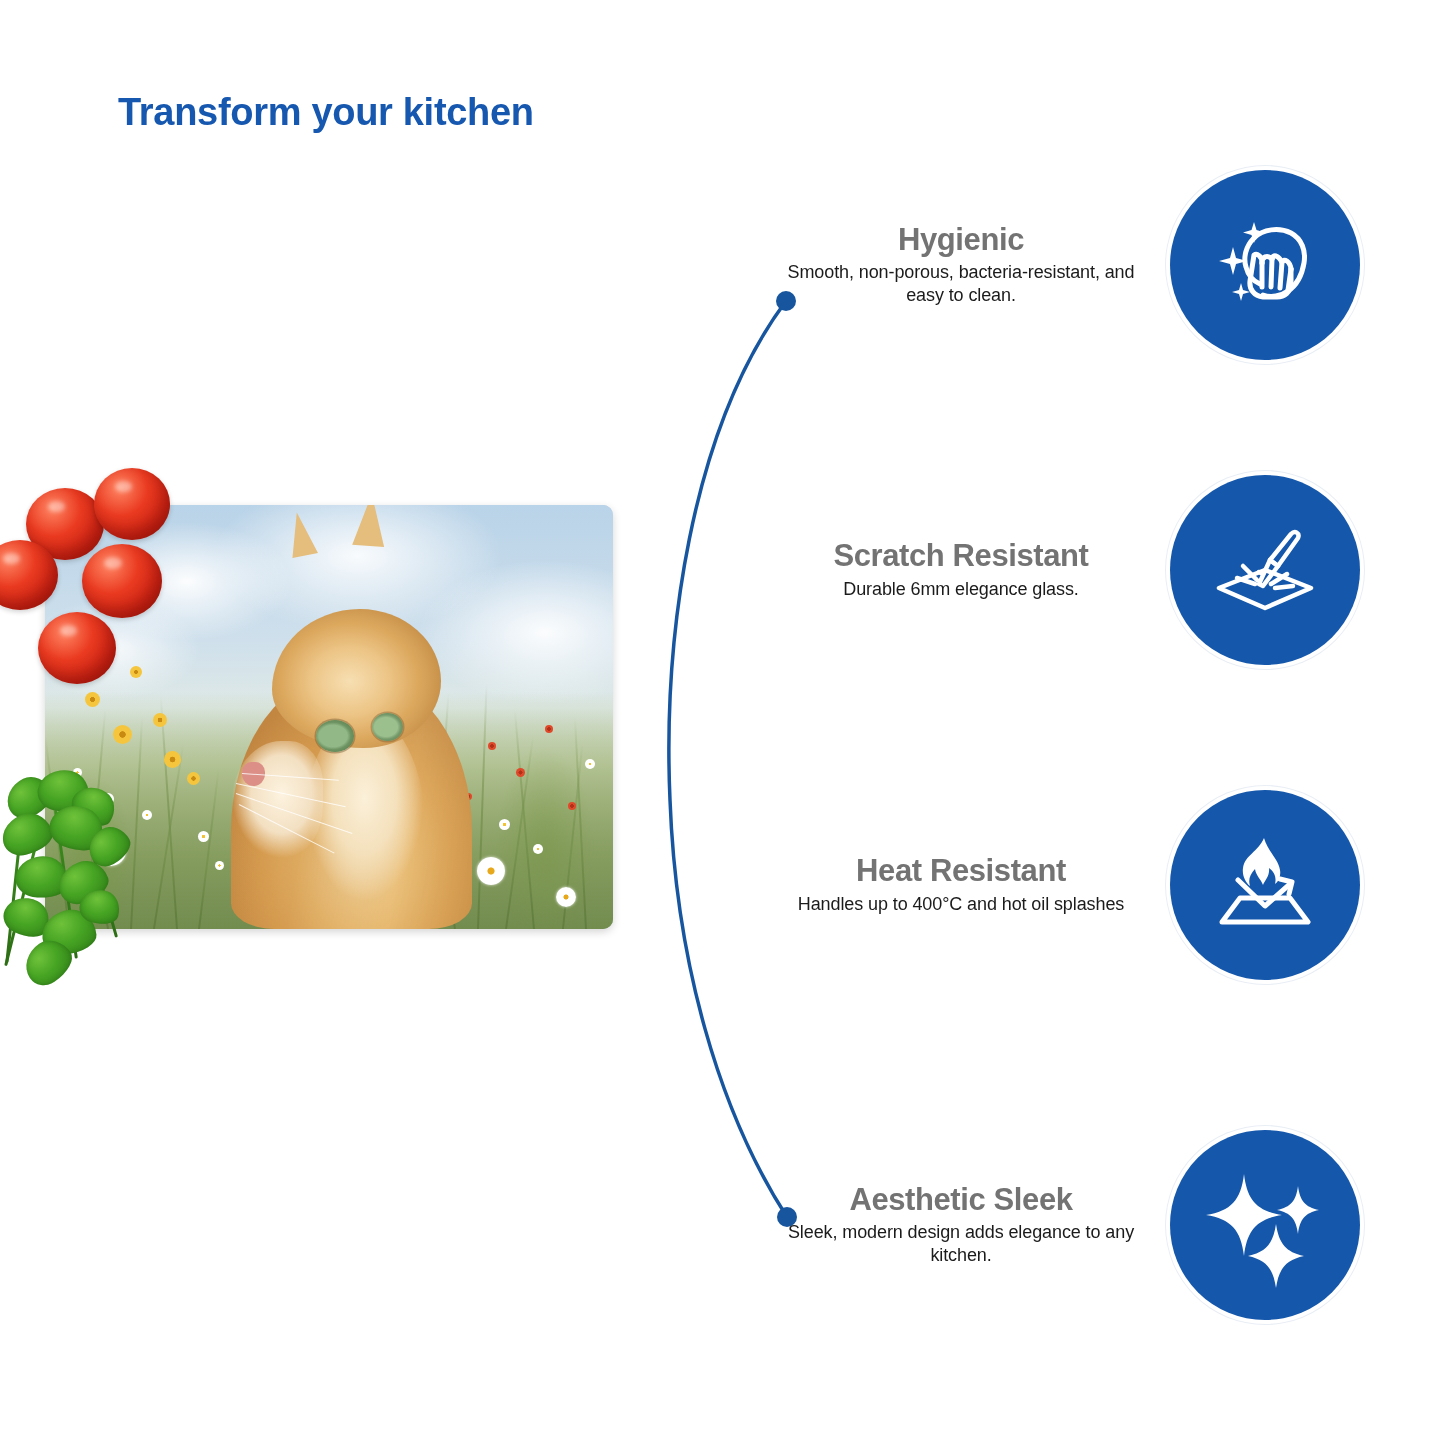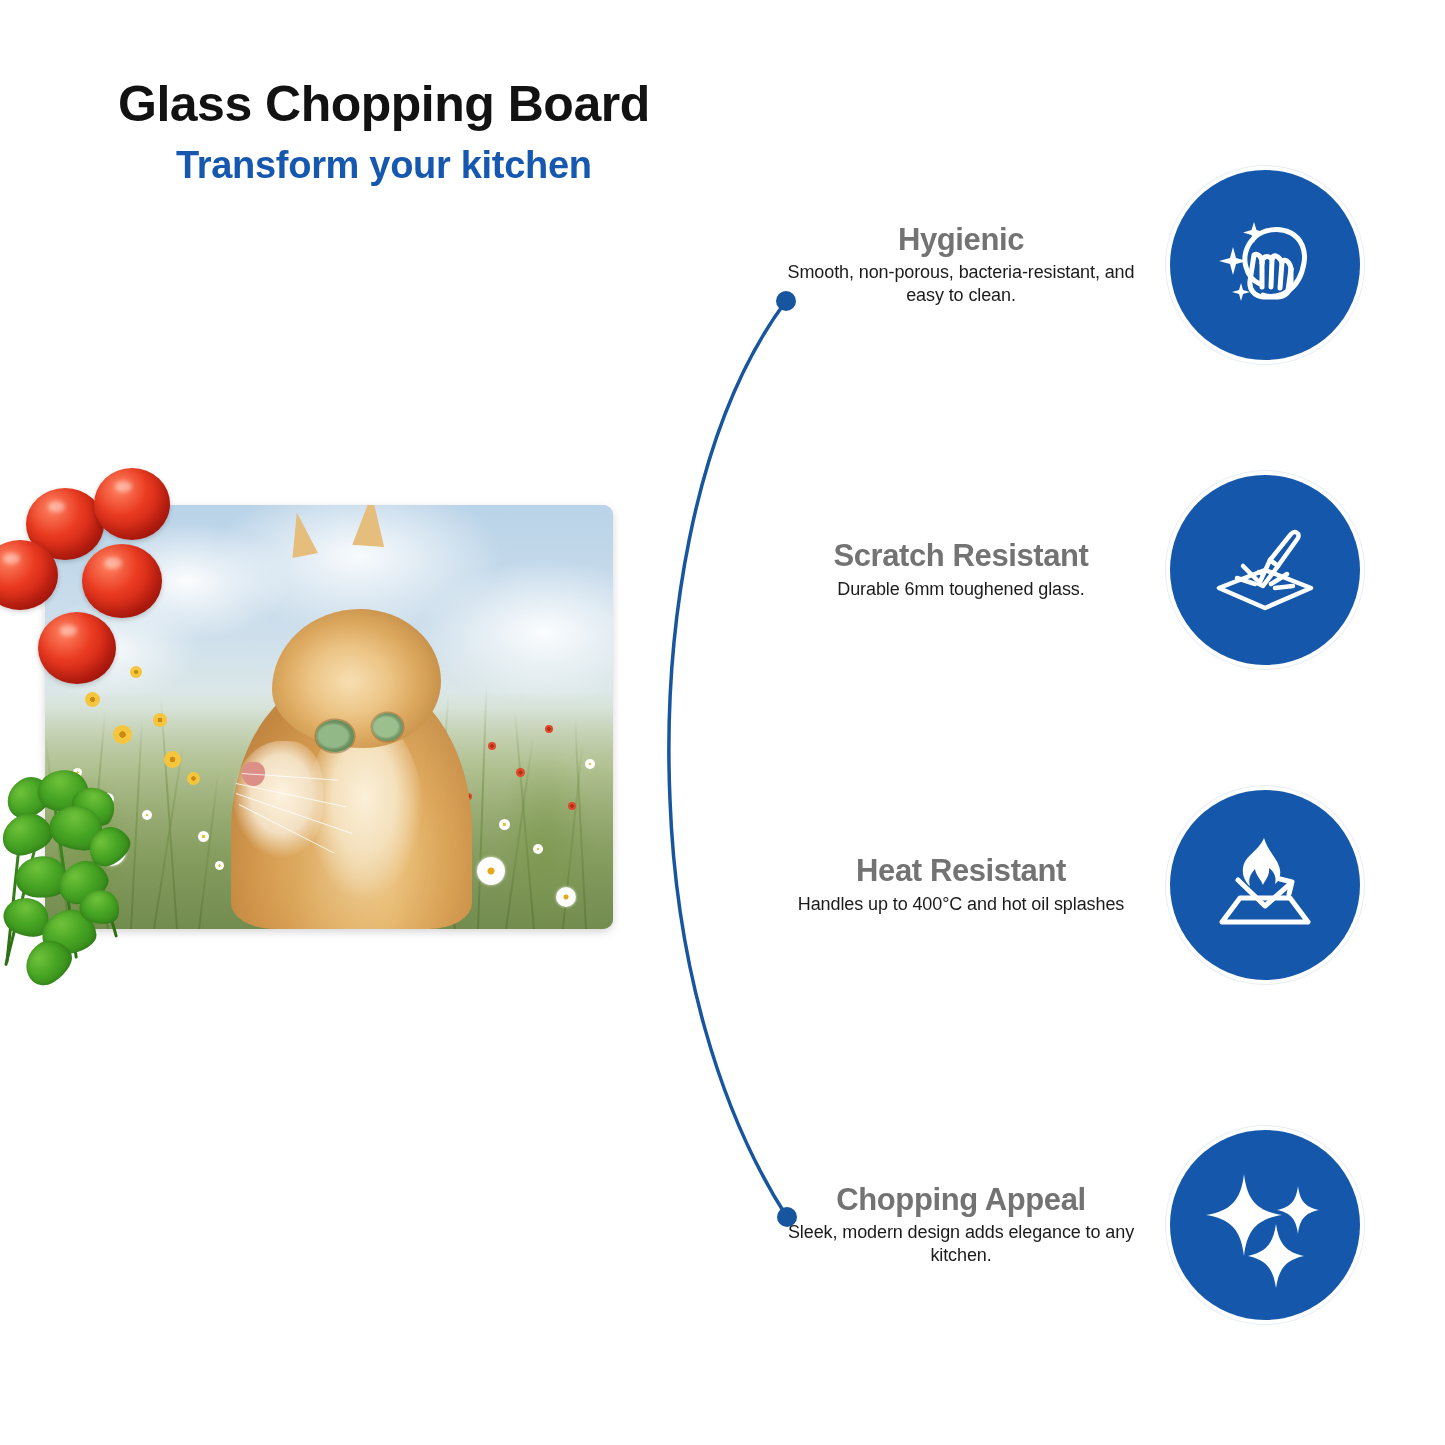--- a/index.html
+++ b/index.html
@@ -179,21 +179,20 @@
     flex: 0 0 auto;
   }
   .icon-circle svg { display: block; }
 </style>
 </head>
 <body>
 
 <div id="page">
 
   <div id="header">
-    <div id="title">Glass Chopping Board</div>
     <div id="subtitle">Transform your kitchen</div>
   </div>
 
   <div id="product">
 
     <div class="board">
       <div class="board-sky"></div>
       <div class="board-meadow"></div>
 
       <div class="grass-blade" style="left:4%;height:46%;transform:rotate(-7deg);"></div>
@@ -316,21 +315,21 @@
           <path d="M49 17 L51.5 25 L60 27.5 L51.5 30 L49 38 L46.5 30 L38 27.5 L46.5 25 Z"></path>
           <path d="M36 78 L38 85 L45 87 L38 89 L36 96 L34 89 L27 87 L34 85 Z"></path>
         </g>
       </svg>
     </div>
   </div>
 
   <div class="feature" style="left:770px;top:475px;">
     <div class="feature-text">
       <div class="feature-title">Scratch Resistant</div>
-      <div class="feature-desc">Durable 6mm toughened glass.</div>
+      <div class="feature-desc">Durable 6mm elegance glass.</div>
     </div>
     <div class="icon-circle">
       <svg width="124" height="124" viewBox="0 0 124 124">
         <g fill="none" stroke="#ffffff" stroke-width="4.5" stroke-linecap="round" stroke-linejoin="round">
           <path d="M16 80 L62 62 L108 80 L62 100 Z"></path>
           <path d="M88 26 C92 22 97 25 95 30 L75 58 L67 52 Z"></path>
           <path d="M67 52 L75 58 L60 78 L56 76 Z"></path>
           <path d="M40 58 L54 72"></path>
           <path d="M34 70 L52 76"></path>
           <path d="M56 64 L60 66"></path>
@@ -353,21 +352,21 @@
           <path d="M36 58 L63 84 L88 62"></path>
           <path d="M78 57 L90 60 L87 72"></path>
           <path d="M20 100 L38 76 L88 76 L106 100 Z"></path>
         </g>
       </svg>
     </div>
   </div>
 
   <div class="feature" style="left:770px;top:1130px;">
     <div class="feature-text">
-      <div class="feature-title">Chopping Appeal</div>
+      <div class="feature-title">Aesthetic Sleek</div>
       <div class="feature-desc">Sleek, modern design adds elegance to any kitchen.</div>
     </div>
     <div class="icon-circle">
       <svg width="130" height="130" viewBox="0 0 130 130">
         <g fill="#ffffff">
           <path d="M44 14 C47 40 57 51 82 55 C57 59 47 70 44 96 C41 70 31 59 6 55 C31 51 41 40 44 14 Z"></path>
           <path d="M98 26 C100 41 105 47 119 50 C105 53 100 59 98 74 C96 59 91 53 77 50 C91 47 96 41 98 26 Z"></path>
           <path d="M76 64 C79 84 86 92 104 96 C86 100 79 108 76 128 C73 108 66 100 48 96 C66 92 73 84 76 64 Z"></path>
         </g>
       </svg>

